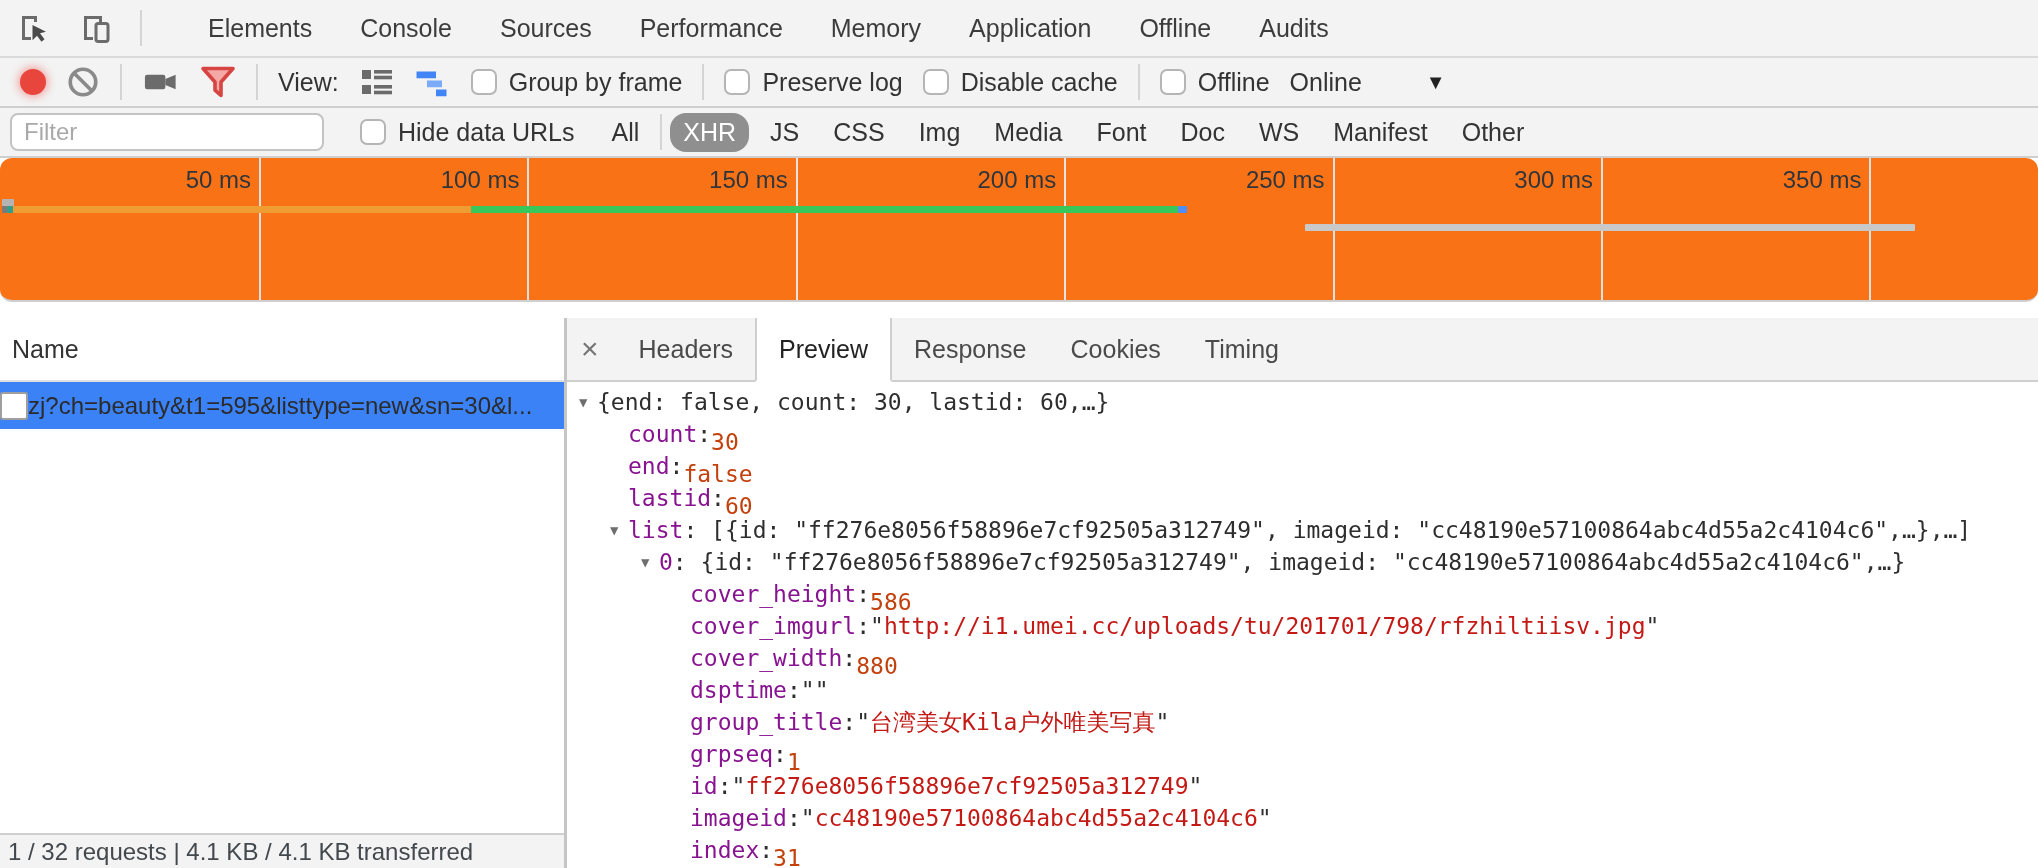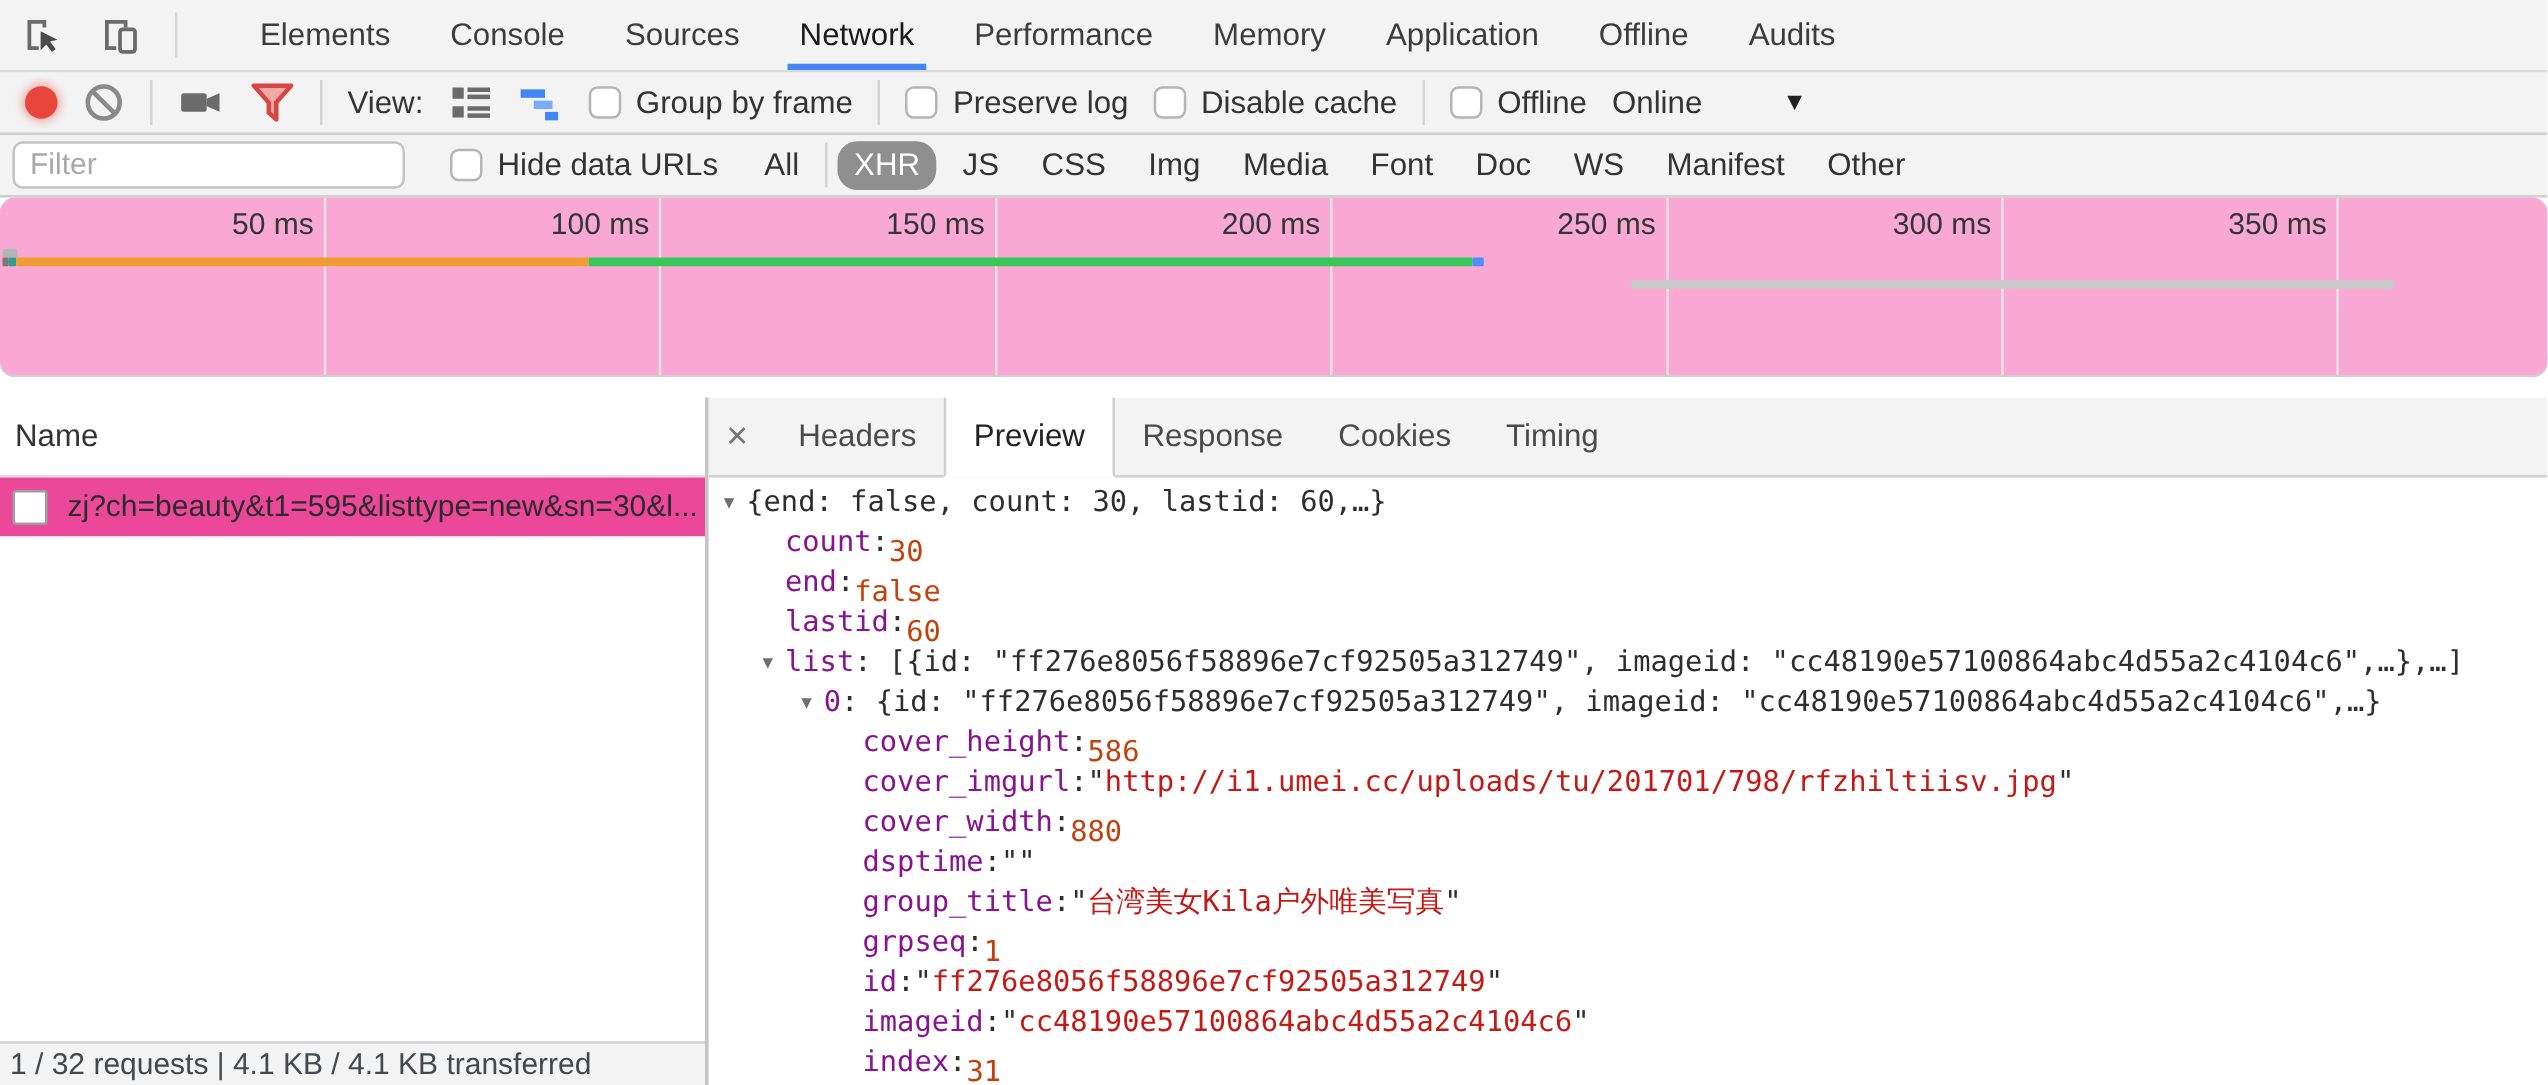--- a/index.html
+++ b/index.html
@@ -43,36 +43,36 @@
     background:#fff; font-size:24px; color:#333; padding:0 12px; outline:none;
     font-family:"Liberation Sans", sans-serif; }
   .filter-input::placeholder { color:#a9a9a9; }
   .filterbar .cb-item { margin-left:22px; }
   #filter-types { display:flex; align-items:center; gap:8px; margin-left:10px; }
   .ftype { font-size:25px; color:#333; padding:5px 13px; border-radius:16px; cursor:pointer; }
   .ftype.active { background:#8f8f8f; color:#fff; }
 
   
   .timeline { position:absolute; left:0; top:158px; width:100%; height:144px;
-    background:#f9a8d4; border-bottom:2px solid #cfcfcf; overflow:hidden;border-radius:12px; }
+    background:#f97316; border-bottom:2px solid #cfcfcf; overflow:hidden;border-radius:12px; }
   .gridline { position:absolute; top:0; bottom:0; width:2px; background:#e2e2e2; }
   .tick-label { position:absolute; top:8px; height:30px; width:160px;
     font-size:24px; color:#30353c; text-align:right; }
   .ovbar { position:absolute; height:7px; border-radius:1px; }
 
   
   .main { position:absolute; left:0; top:318px; width:100%; bottom:0; }
   .left-panel { position:absolute; left:0; top:0; width:564px; bottom:0; background:#fff; }
   .panel-divider { position:absolute; left:564px; top:0; width:3px; bottom:0; background:#c5c5c5; }
   .right-panel { position:absolute; left:567px; right:0; top:0; bottom:0; background:#fff; overflow:hidden; }
 
   .name-header { height:64px; border-bottom:2px solid #dfdfdf; display:flex; align-items:center;
     padding-left:12px; font-size:25px; color:#333; }
-  .request-row { height:47px; background:#ec4899; display:flex; align-items:center;
-    gap:16px; padding-left:10px; cursor:pointer; }
+  .request-row { height:47px; background:#3b82f6; display:flex; align-items:center;
+    cursor:pointer; }
   .row-checkbox { width:28px; height:28px; background:#fff; border:2px solid #9f9f9f;
     border-radius:3px; flex:none; }
   .request-row .req-name { font-size:24px; color:#2b2b2b; white-space:nowrap; overflow:hidden; }
   .status-bar { position:absolute; left:0; right:0; bottom:0; height:35px; background:#f3f3f3;
     border-top:2px solid #cfcfcf; display:flex; align-items:center; padding-left:8px;
     font-size:24px; color:#43484d; }
 
   
   .detail-tabstrip { height:64px; background:#f3f3f3; border-bottom:2px solid #cfcfcf;
     display:flex; align-items:stretch; }
@@ -119,24 +119,20 @@
     </div>
     <div class="tabs" id="main-tabs">
         <div class="tab">
           <span>Elements</span>
         </div>
         <div class="tab">
           <span>Console</span>
         </div>
         <div class="tab">
           <span>Sources</span>
-        </div>
-        <div class="tab active">
-          <span>Network</span>
-          <div class="underline"></div>
         </div>
         <div class="tab">
           <span>Performance</span>
         </div>
         <div class="tab">
           <span>Memory</span>
         </div>
         <div class="tab">
           <span>Application</span>
         </div>

